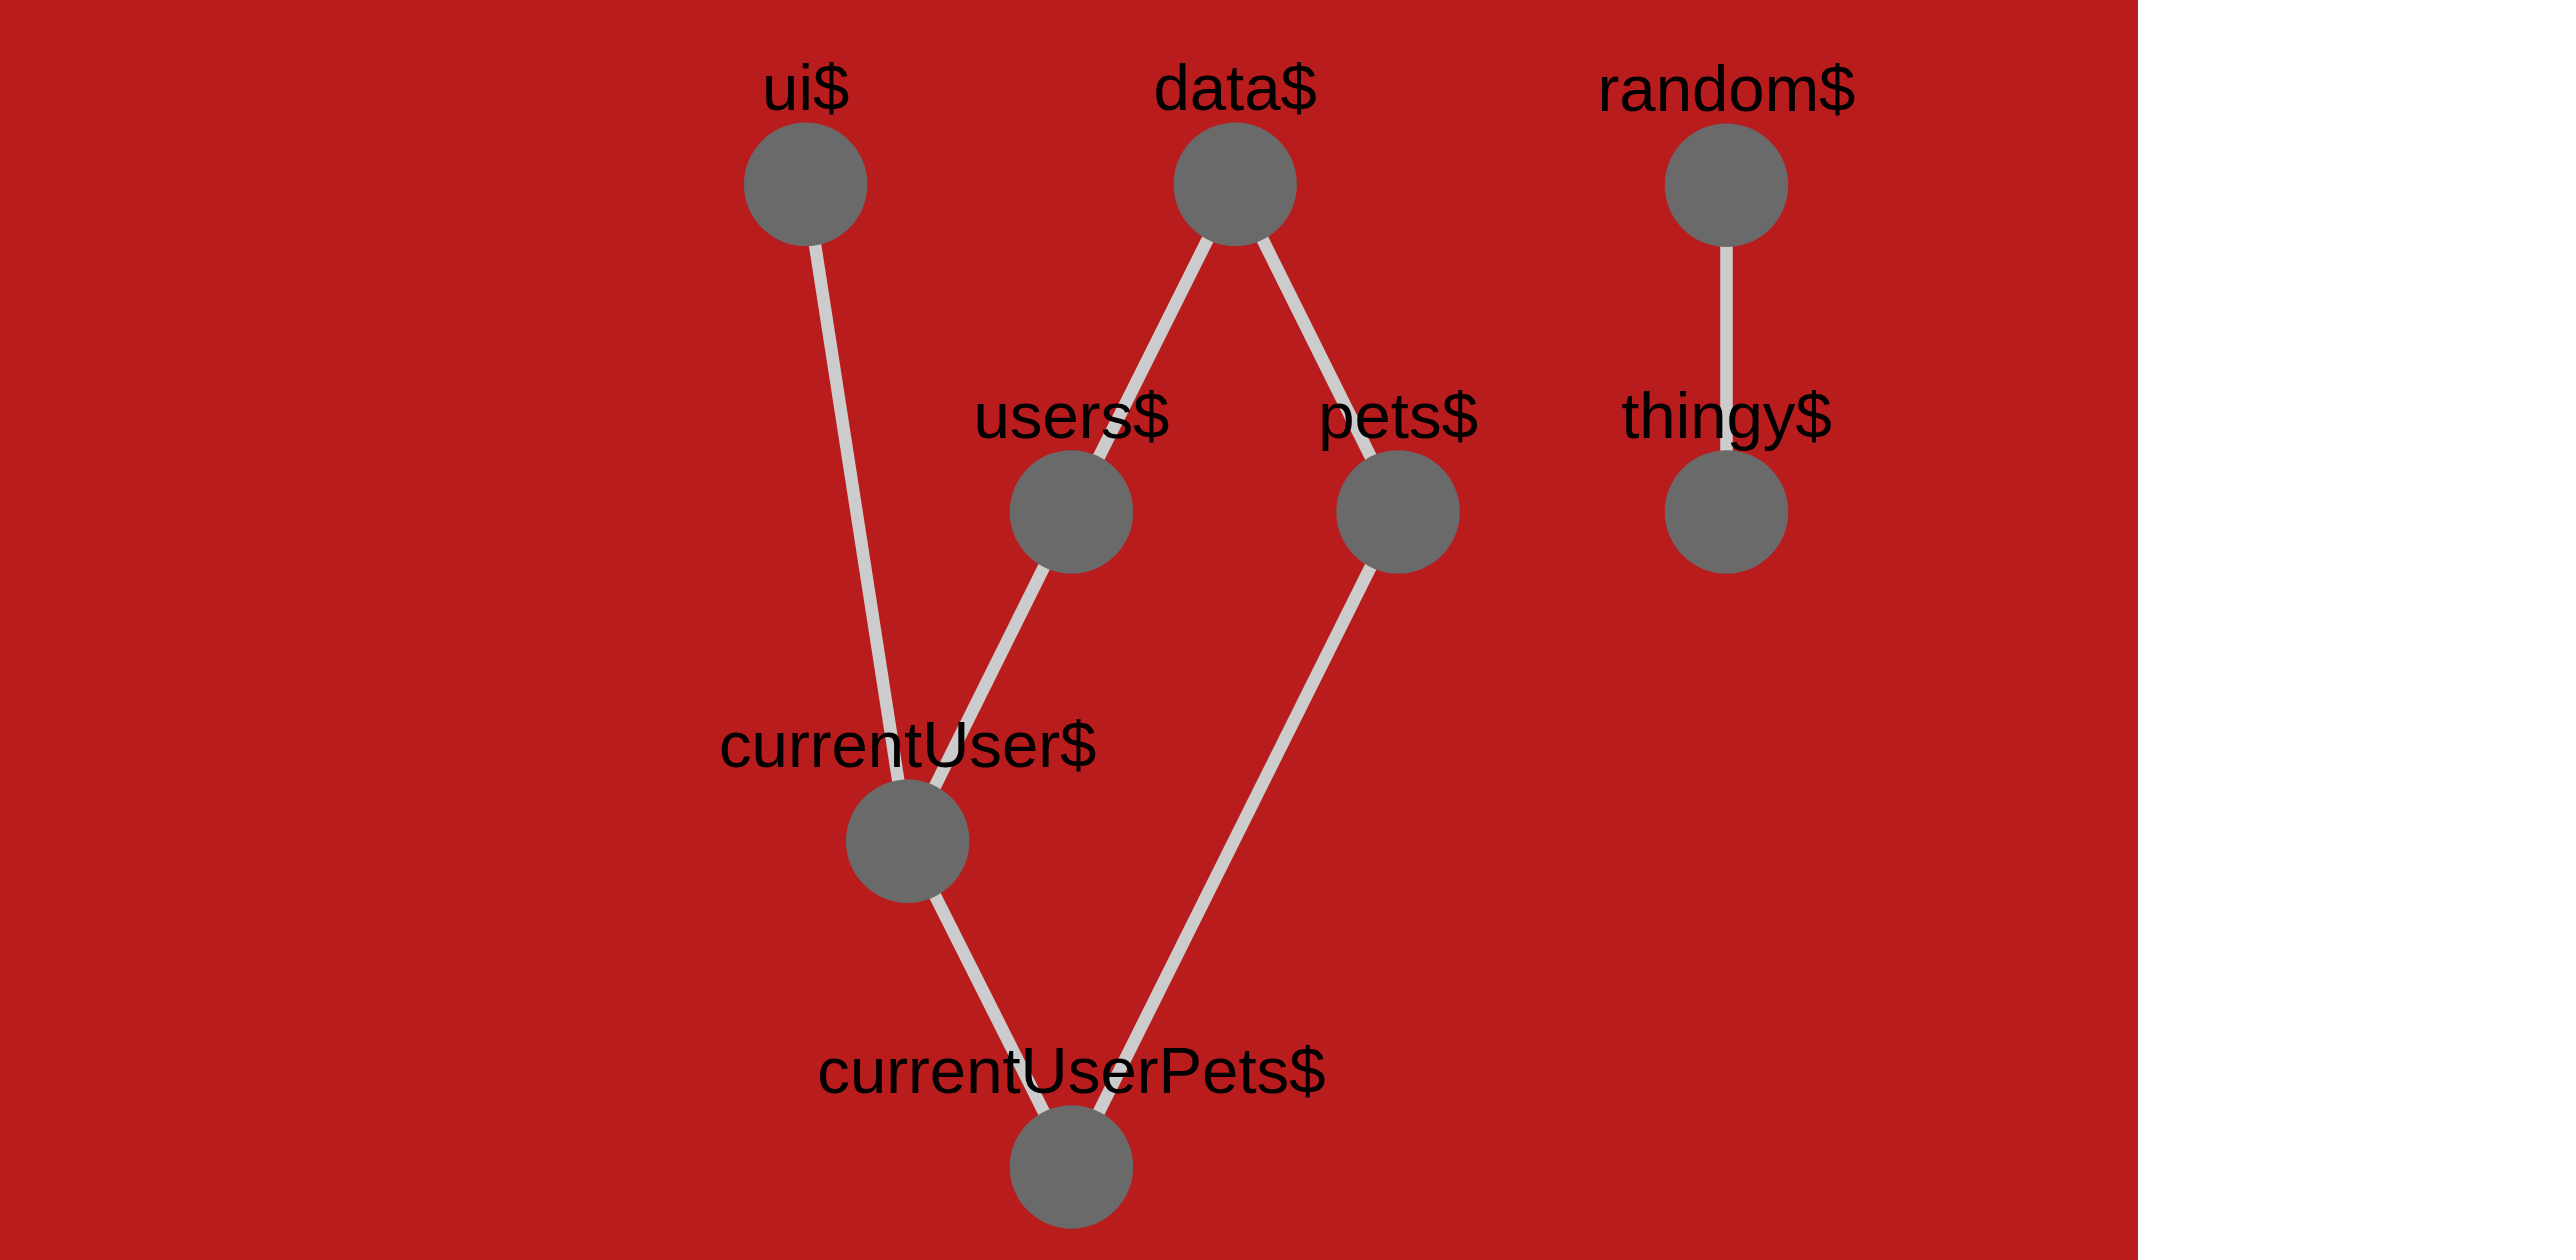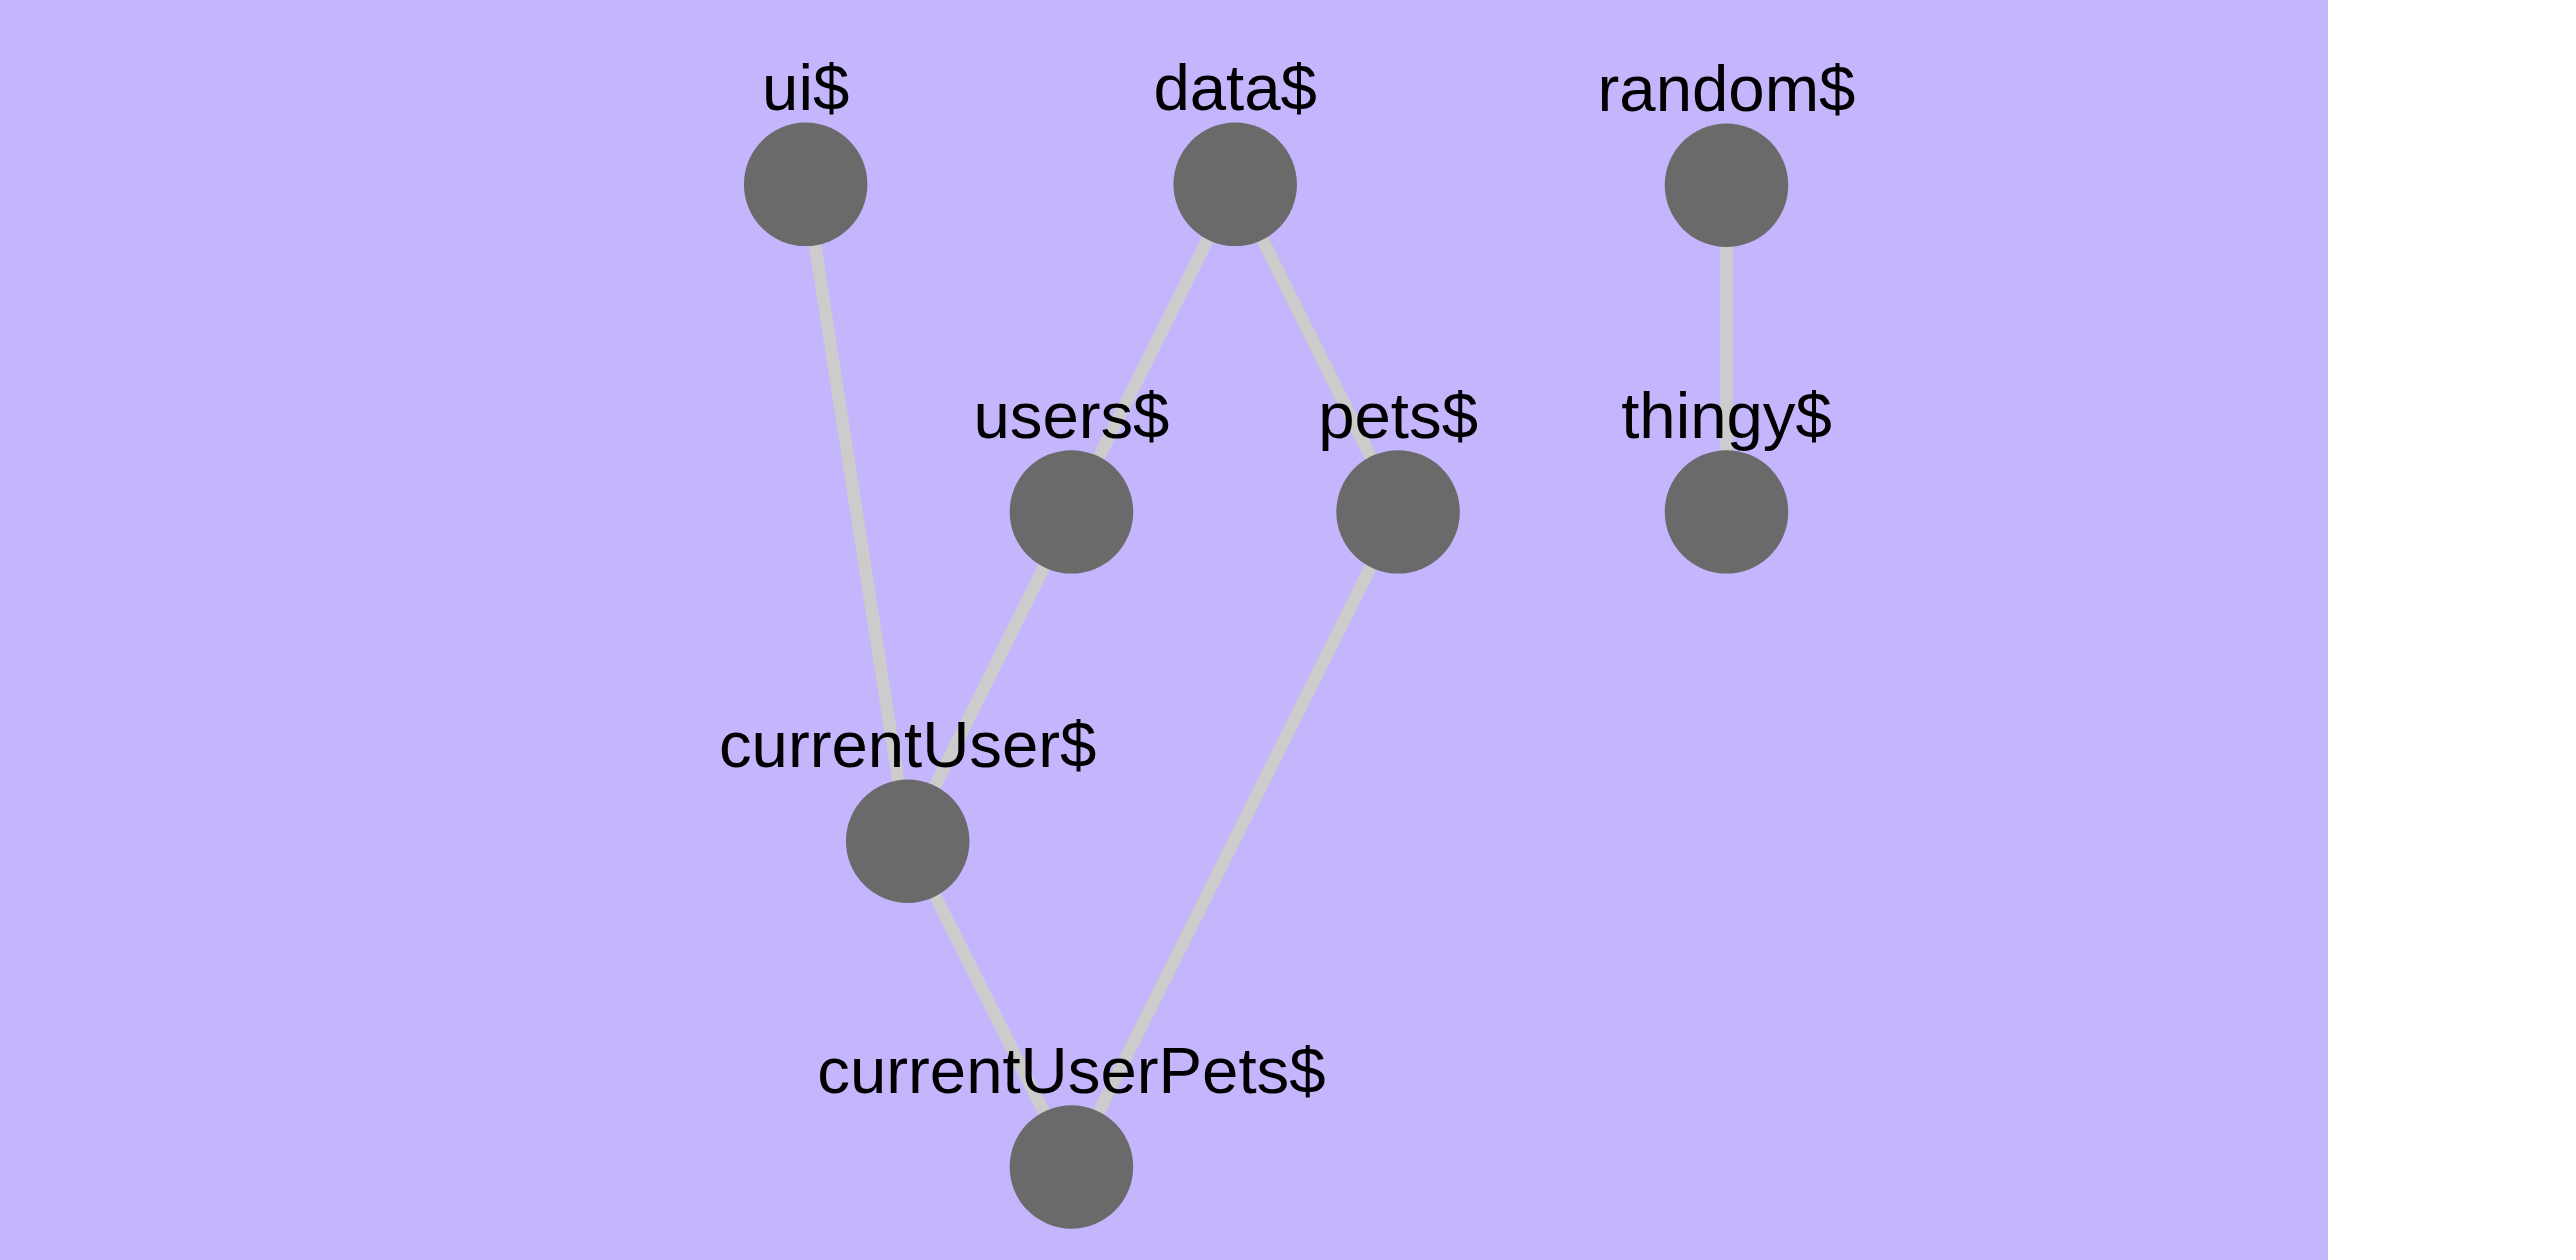--- a/index.html
+++ b/index.html
@@ -5,23 +5,23 @@
   html, body {
     margin: 0;
     padding: 0;
     background: #ffffff;
     width: 2576px;
     height: 1260px;
     overflow: hidden;
   }
   .graph-stage {
     position: relative;
-    width: 2328px;
+    width: 2138px;
     height: 1260px;
-    background: #c4b5fd;
+    background: #b91c1c;
   }
   svg text.node-label {
     font-family: "Liberation Sans", sans-serif;
     font-weight: 400;
   }
   svg line.graph-edge {
     stroke-linecap: butt;
   }
 </style>
 </head>

